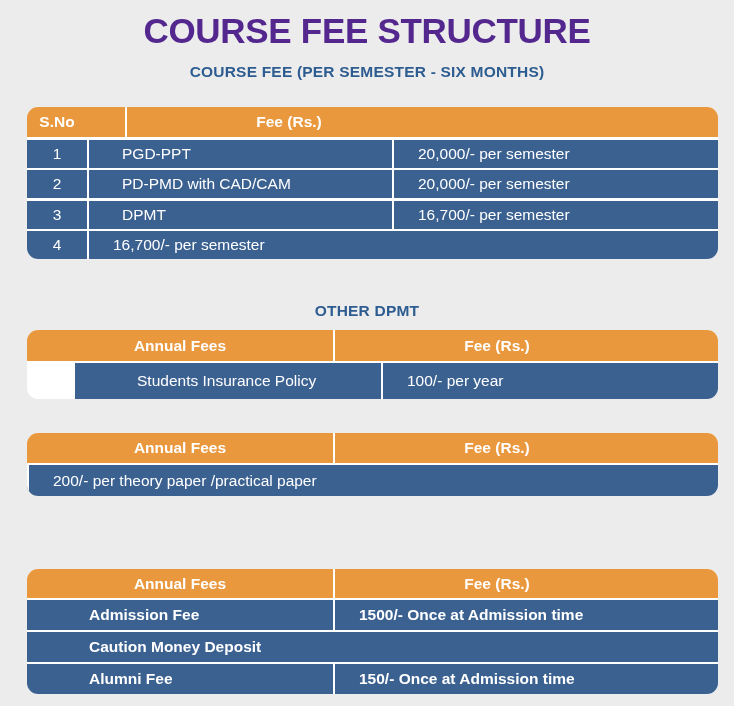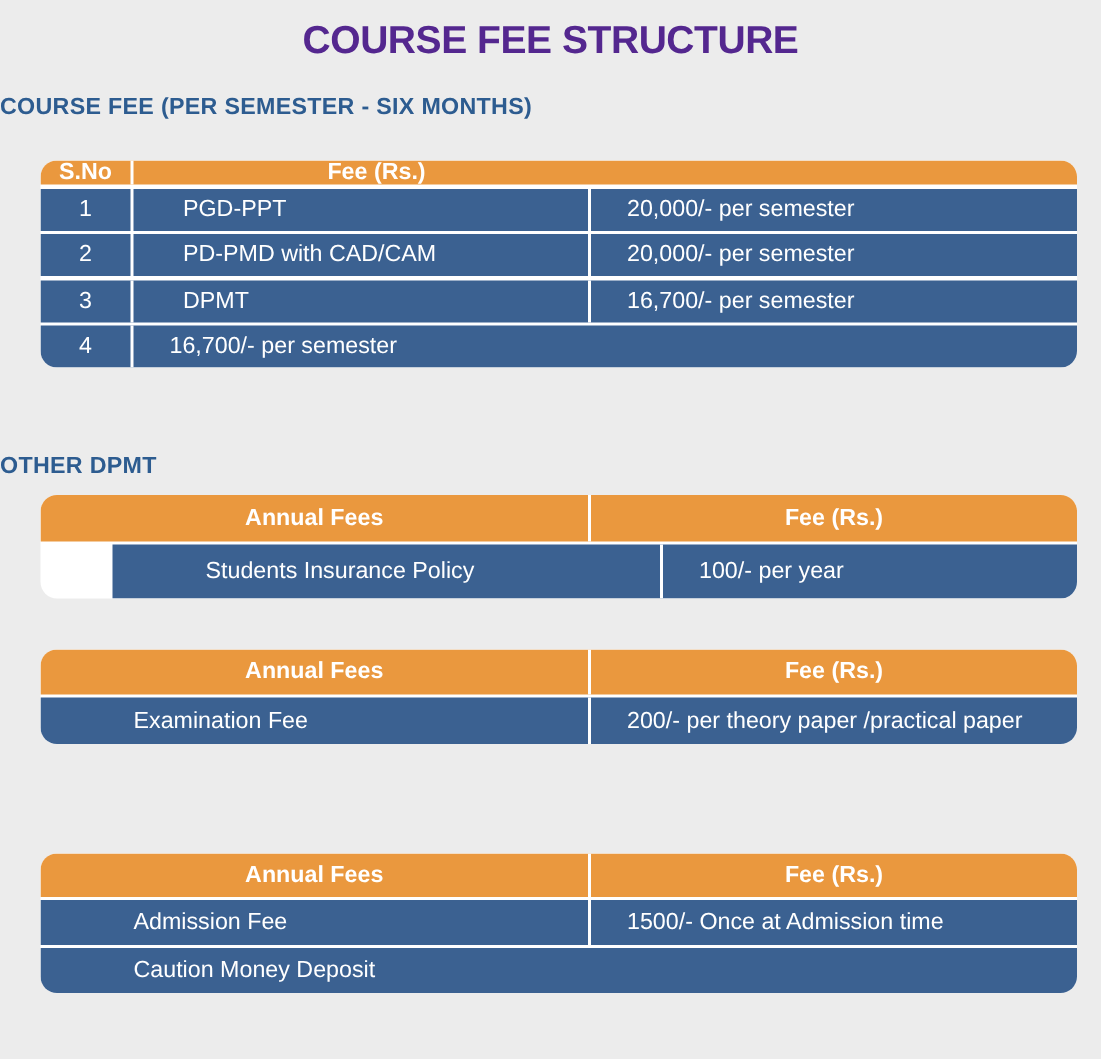--- a/index.html
+++ b/index.html
@@ -7,25 +7,26 @@
     width:734px; height:706px;
     background:#ECECEC;
     font-family:"Liberation Sans", sans-serif;
     overflow:hidden;
   }
   .page { position:relative; width:734px; height:706px; }
 
   .page-title {
     position:absolute; top:11px; left:0; width:100%;
     text-align:center;
-    font-size:26px; font-weight:bold; letter-spacing:-0.3px;
+    font-size:35px; font-weight:bold; letter-spacing:-0.3px;
     color:#54278F;
   }
   .section-heading {
     position:absolute; left:0; width:100%;
+    text-align:center;
     font-size:15.5px; font-weight:bold; letter-spacing:0.2px;
     color:#2D5C90;
   }
   #heading-course-fee { top:63px; }
   #heading-other-fees { top:302px; }
 
   .tbl {
     position:absolute; left:27px; width:691px;
     background:#FFFFFF;
     border-radius:11px;
@@ -37,41 +38,41 @@
   .cell { display:flex; align-items:center; box-sizing:border-box; }
   .div-l { border-left:2.5px solid #FFFFFF; }
 
   
   .c-sno    { width:60px;    justify-content:center; }
   .c-course { width:305px;   padding-left:33px; }
   .c-fee1   { width:326px;   padding-left:24px; }
   .c-fee1.head { padding-left:0; justify-content:center; }
 
   
-  .c-label  { width:365px;   padding-left:62px;border-radius:10px; }
+  .c-label  { width:306px;   padding-left:62px;border-radius:10px; }
   .c-label.head { padding-left:0; justify-content:center; }
   .c-fee2   { width:326px;   padding-left:24px; }
   .c-fee2.head { padding-left:0; justify-content:center; }
 
   
   #course-table { top:107px; }
-  #course-table .hdr { height:16px; }
+  #course-table .hdr { height:30px;gap:38px; }
   #course-table .row { height:28px; margin-top:2.5px; }
 
   #fees-table-1 { top:330px; }
   #fees-table-1 .hdr { height:31px; }
   #fees-table-1 .row { height:36px; margin-top:2px;margin-left:48px; }
 
   #fees-table-2 { top:433px; }
   #fees-table-2 .hdr { height:30px; }
   #fees-table-2 .row { height:31px; margin-top:2px; }
 
   #fees-table-3 { top:569px; }
   #fees-table-3 .hdr { height:29px; }
-  #fees-table-3 .row { height:30px; margin-top:2px; }
+  #fees-table-3 .row { height:30px; margin-top:2px;font-weight:bold; }
 </style>
 </head>
 <body>
 
 <div class="page">
 
   <div class="page-title">COURSE FEE STRUCTURE</div>
 
   <div class="section-heading" id="heading-course-fee">COURSE FEE (PER SEMESTER - SIX MONTHS)</div>
 
@@ -113,32 +114,35 @@
       <div class="cell c-fee2 div-l">100/- per year</div>
     </div>
   </div>
 
   <div class="tbl" id="fees-table-2">
     <div class="hdr">
       <div class="cell c-label head">Annual Fees</div>
       <div class="cell c-fee2 head div-l">Fee (Rs.)</div>
     </div>
     <div class="row">
-      <div class="cell c-label">Examination Fee</div>
       <div class="cell c-fee2 div-l">200/- per theory paper /practical paper</div>
     </div>
   </div>
 
   <div class="tbl" id="fees-table-3">
     <div class="hdr">
       <div class="cell c-label head">Annual Fees</div>
       <div class="cell c-fee2 head div-l">Fee (Rs.)</div>
     </div>
     <div class="row">
       <div class="cell c-label">Admission Fee</div>
       <div class="cell c-fee2 div-l">1500/- Once at Admission time</div>
     </div>
     <div class="row">
       <div class="cell c-label">Caution Money Deposit</div>
     </div>
+    <div class="row">
+      <div class="cell c-label">Alumni Fee</div>
+      <div class="cell c-fee2 div-l">150/- Once at Admission time</div>
+    </div>
   </div>
 
 </div>
 
 </body></html>

